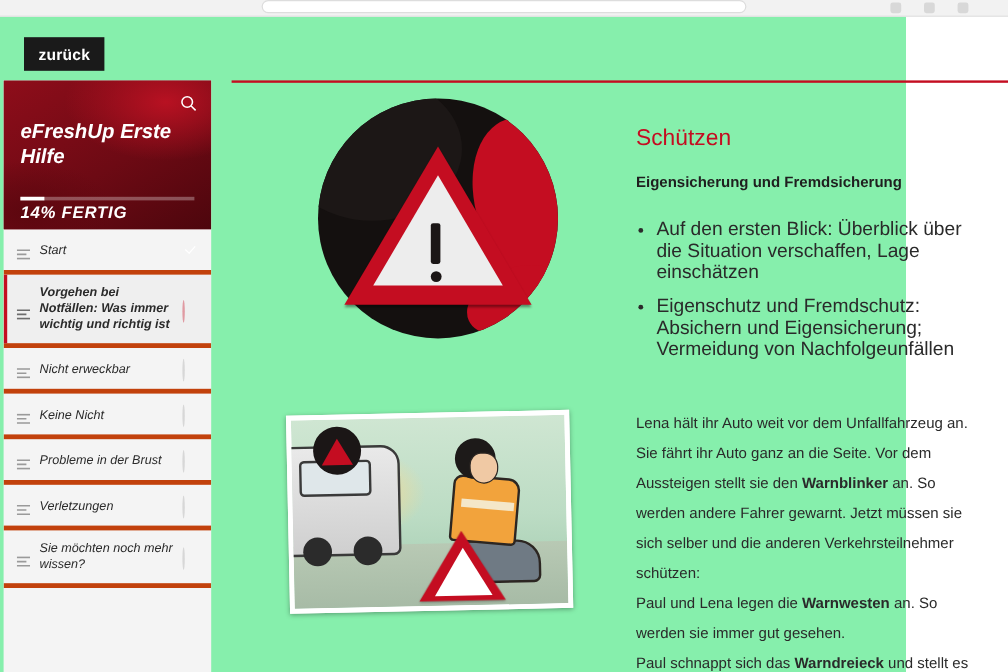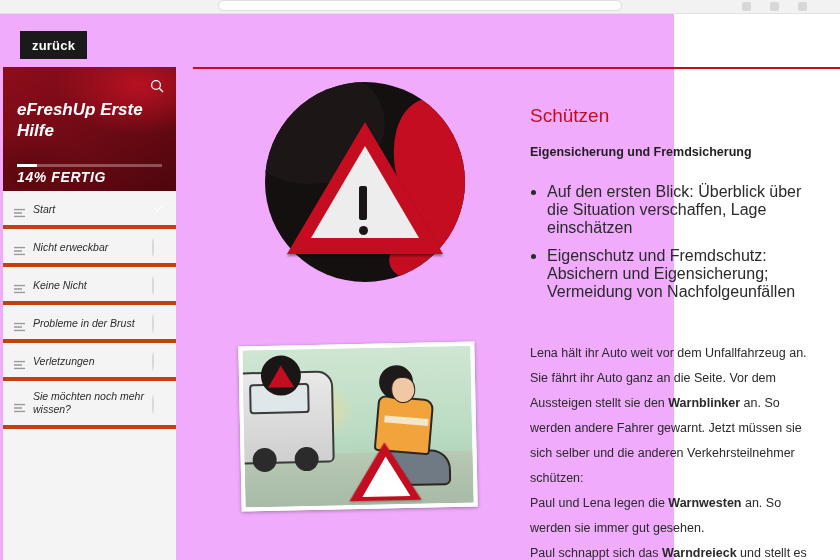--- a/index.html
+++ b/index.html
@@ -5,22 +5,22 @@
   * { box-sizing: border-box; }
   html, body {
     margin: 0; padding: 0;
     width: 840px; height: 560px;
     overflow: hidden;
     background: #ffffff;
     font-family: "Liberation Sans", sans-serif;
   }
   #root {
     position: relative;
-    width: 674px; height: 560px;
-    background: #f0abfc;
+    width: 755px; height: 560px;
+    background: #86efac;
   }
 
   
   .browser-strip {
     position: absolute; top: 0; left: 0;
     width: 840px; height: 14px;
     background: #f2f2f2;
     border-bottom: 1px solid #e2e2e2;
   }
   .browser-strip .url-pill {
@@ -396,20 +396,31 @@
           <svg viewBox="0 0 11 9" width="11" height="9">
             <line x1="0" y1="1" x2="11" y2="1" stroke="#9a9a9a" stroke-width="1.3"></line>
             <line x1="0" y1="4.5" x2="8" y2="4.5" stroke="#9a9a9a" stroke-width="1.3"></line>
             <line x1="0" y1="8" x2="11" y2="8" stroke="#9a9a9a" stroke-width="1.3"></line>
           </svg>
         </span>
         <span class="lbl">Start</span>
         <span class="state"><span class="check"></span></span>
       </div>
 
+      <div class="sb-item active">
+        <span class="lines-icon">
+          <svg viewBox="0 0 11 9" width="11" height="9">
+            <line x1="0" y1="1" x2="11" y2="1" stroke="#6c6c6c" stroke-width="1.3"></line>
+            <line x1="0" y1="4.5" x2="8" y2="4.5" stroke="#6c6c6c" stroke-width="1.3"></line>
+            <line x1="0" y1="8" x2="11" y2="8" stroke="#6c6c6c" stroke-width="1.3"></line>
+          </svg>
+        </span>
+        <span class="lbl">Vorgehen bei Notfällen: Was immer wichtig und richtig ist</span>
+        <span class="state"><span class="ring part"></span></span>
+      </div>
 
       <div class="sb-item">
         <span class="lines-icon">
           <svg viewBox="0 0 11 9" width="11" height="9">
             <line x1="0" y1="1" x2="11" y2="1" stroke="#9a9a9a" stroke-width="1.3"></line>
             <line x1="0" y1="4.5" x2="8" y2="4.5" stroke="#9a9a9a" stroke-width="1.3"></line>
             <line x1="0" y1="8" x2="11" y2="8" stroke="#9a9a9a" stroke-width="1.3"></line>
           </svg>
         </span>
         <span class="lbl">Nicht erweckbar</span>

